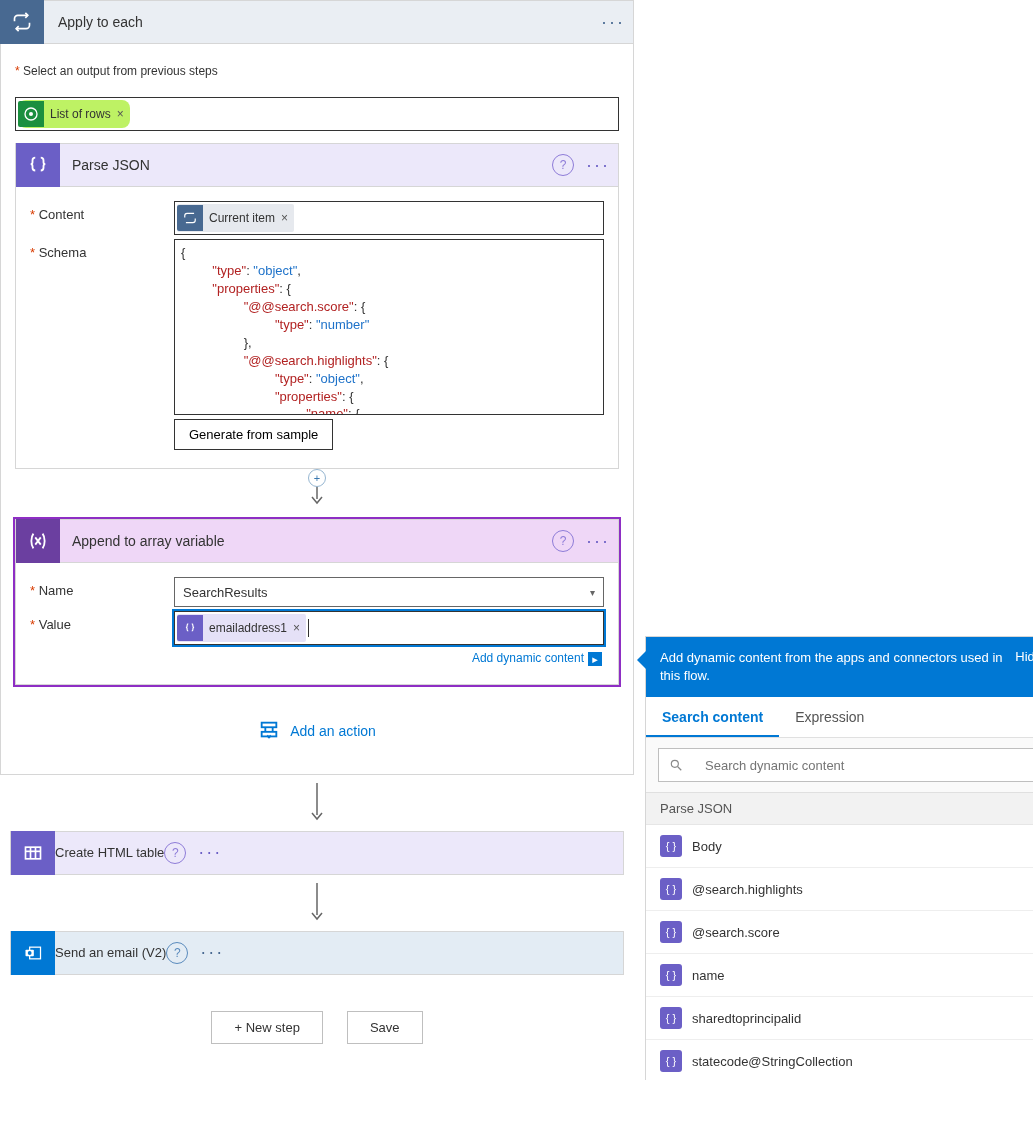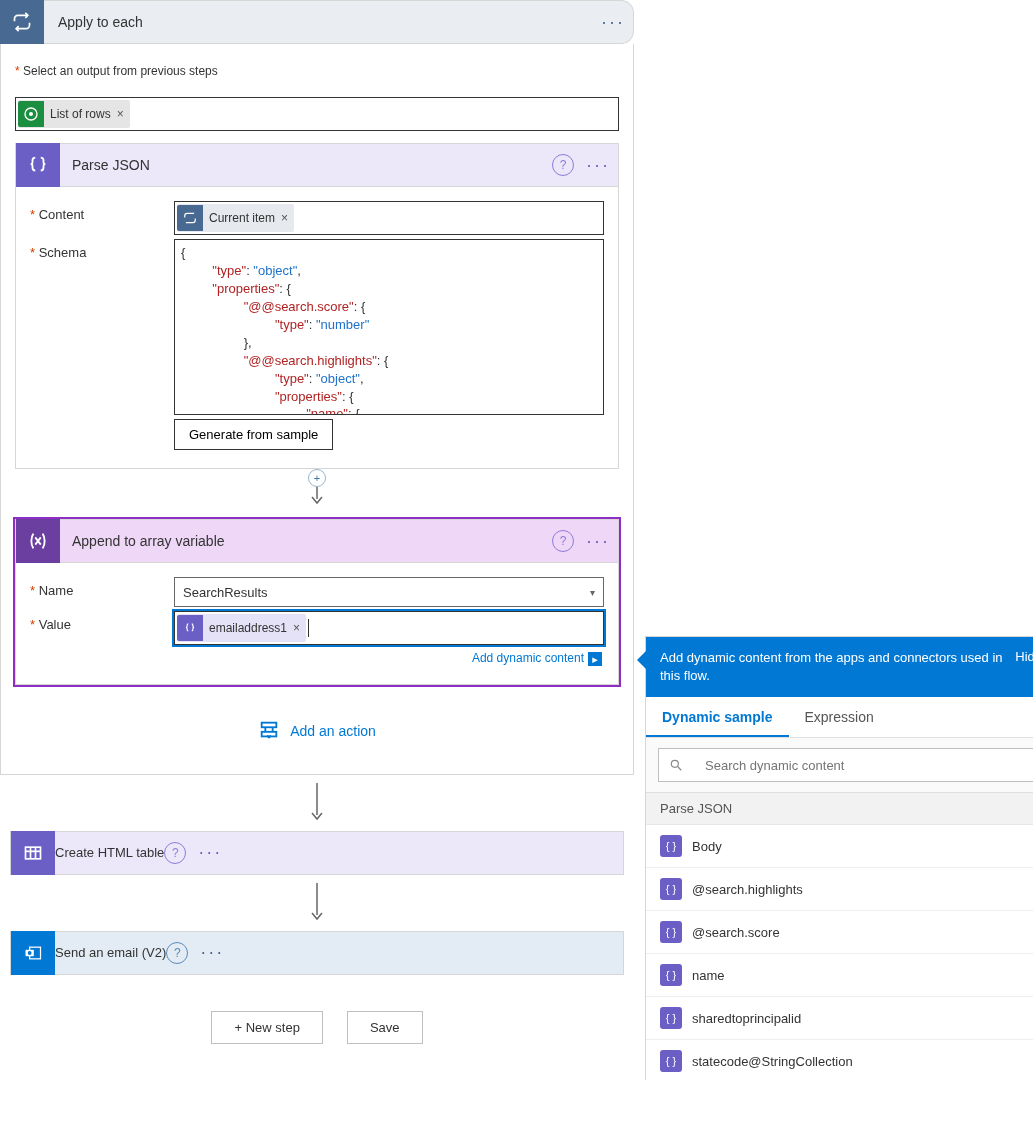--- a/index.html
+++ b/index.html
@@ -3,37 +3,37 @@
 <meta charset="utf-8">
 <style>
   * { box-sizing: border-box; margin: 0; padding: 0; font-family: "Segoe UI", Arial, sans-serif; }
   body { background: #ffffff; font-size: 13px; color: #333; }
   .canvas { width: 1033px; position: relative; }
 
   
   .flow-col { width: 634px; }
 
   
-  .ate-header { height: 44px; background: #eaeef3; border-bottom: 1px solid #d6d6d6; display: flex; align-items: center; border-top:1px solid #d6d6d6; border-right:1px solid #d6d6d6;border-radius:13px;}
+  .ate-header { height: 44px; background: #eaeef3; border-bottom: 1px solid #d6d6d6; display: flex; align-items: center; border-top:1px solid #d6d6d6; border-right:1px solid #d6d6d6;}
   .ate-icon { width: 44px; height: 44px; background: #486991; display: flex; align-items: center; justify-content: center; color: #fff; }
   .ate-title { flex: 1; padding-left: 14px; font-size: 14px; color: #333; }
   .ellipsis { width: 40px; text-align: center; color: #486991; font-size: 18px; letter-spacing: 2px; cursor: pointer; }
 
   .ate-body { border: 1px solid #d6d6d6; border-top:none; padding: 20px 10px 10px 10px; }
 
   .req-label { font-size: 12px; color: #333; display:block; margin-left:4px; margin-bottom:19px;}
   .req-star { color: #d83b01; }
 
   .token-row { border: 1px solid #333; min-height: 32px; display: flex; align-items: center; padding: 2px; margin: 0 4px 12px 4px; }
   .token { display: inline-flex; align-items: center; height: 28px; border-radius: 2px; font-size: 12px; }
   .token .ticon { width: 26px; height: 26px; display:flex;align-items:center;justify-content:center; color:#fff; border-radius: 2px 0 0 2px;}
   .token .tlabel { padding: 0 6px; }
   .token .tx { padding: 0 6px 0 0; color:#555; cursor:pointer;}
 
-  .tok-listrows { background: #e5e5e5; color:#333; }
+  .tok-listrows { background: #bef264; color:#333;border-radius:8px; }
   .tok-listrows .ticon { background: #1b8f3f; }
   .tok-curitem  { background: #e6e9ee; color:#333; }
   .tok-curitem  .ticon { background: #486991; }
   .tok-email    { background: #e5e1f7; color:#333; }
   .tok-email    .ticon { background: #6b5fc6; }
 
   
   .card { margin: 12px 4px 4px 4px; }
   .card-hdr { height: 44px; display:flex; align-items:center; border:1px solid #d6d6d6;}
   .card-hdr .cicon { width:44px;height:44px;display:flex;align-items:center;justify-content:center;color:#fff;}
@@ -303,21 +303,21 @@
 
   </div>
 
   <div class="dc-panel">
     <div class="dc-pointer"></div>
     <div class="dc-head">
       <div class="txt">Add dynamic content from the apps and connectors used in this flow.</div>
       <div style="cursor:pointer">Hide</div>
     </div>
     <div class="dc-tabs">
-      <div class="dc-tab active">Dynamic sample</div>
+      <div class="dc-tab active">Search content</div>
       <div class="dc-tab">Expression</div>
     </div>
     <div class="dc-search">
       <div class="sbox">
         <svg width="14" height="14" viewBox="0 0 24 24" fill="none" stroke="#888" stroke-width="2">
             <circle cx="10" cy="10" r="6"></circle>
             <line x1="15" y1="15" x2="21" y2="21"></line>
           </svg>
         <input type="text" style="border: none; outline: none; flex: 1 1 0%; font-size: 13px;" placeholder="Search dynamic content">
       </div>

